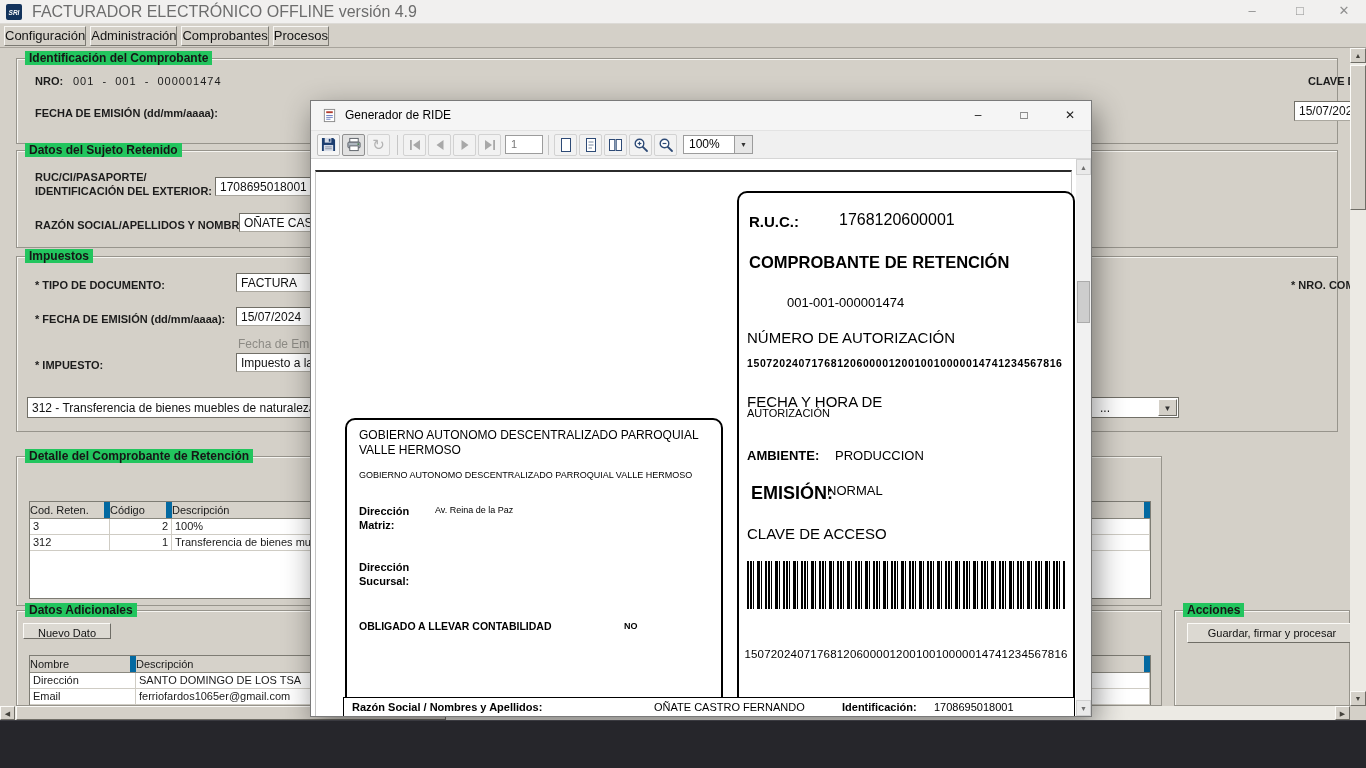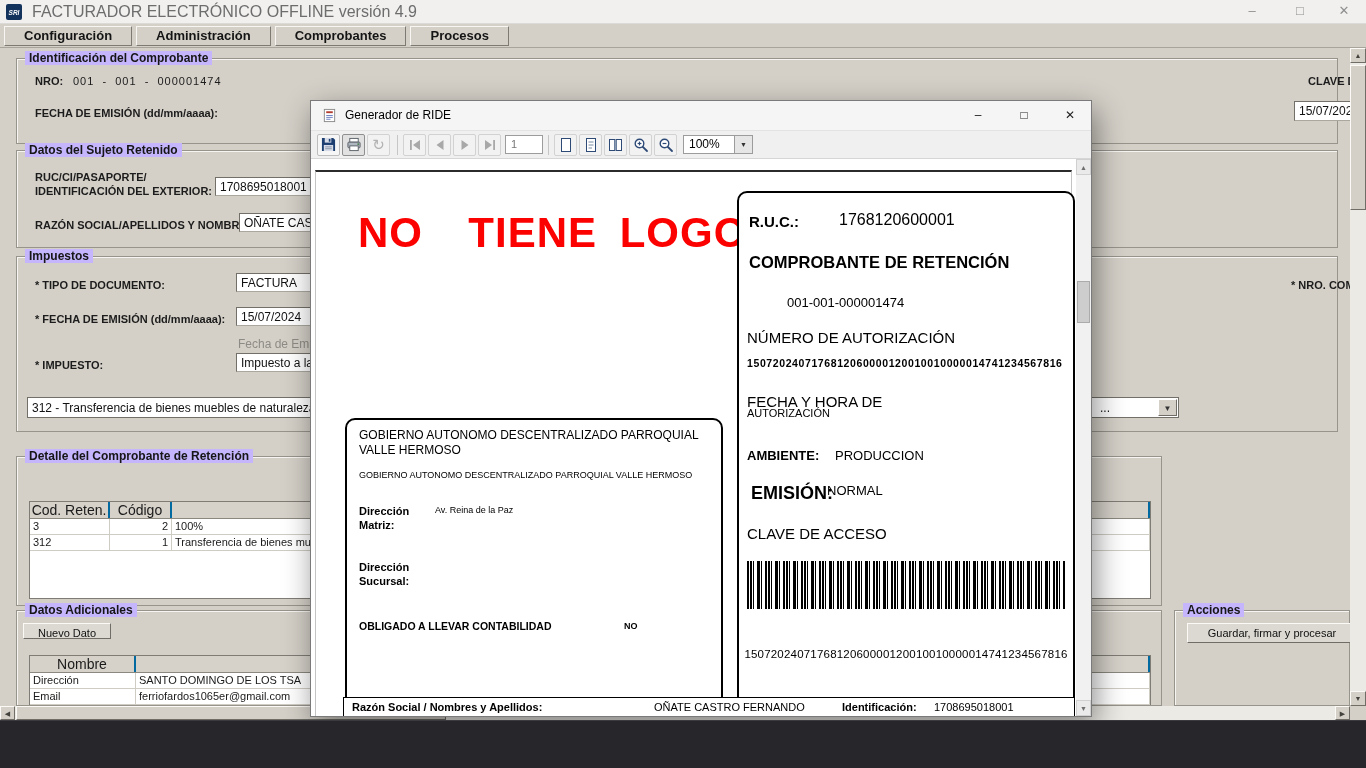--- a/index.html
+++ b/index.html
@@ -6,37 +6,37 @@
   html,body{width:1366px;height:768px;overflow:hidden}
   body{font-family:"Liberation Sans",sans-serif;background:#000}
   #screen{position:relative;width:1366px;height:768px;overflow:hidden;background:#d4d0c8}
 
   
   #titlebar{position:absolute;left:0;top:0;width:1366px;height:24px;background:#f1f0ef;border-bottom:1px solid #dcdad6}
   #titlebar .appbadge{position:absolute;left:6px;top:4px;width:16px;height:16px;background:#13335c;border-radius:2px;color:#fff;font-size:6.5px;font-weight:bold;font-style:italic;display:flex;align-items:center;justify-content:center}
   #titlebar .wtitle{position:absolute;left:32px;top:0;line-height:23px;font-size:16px;color:#6d6d6d;white-space:nowrap}
   .winctl{position:absolute;top:0;width:44px;height:23px;text-align:center;line-height:22px;font-size:13px;color:#8f8f8f;cursor:default}
   #menubar{position:absolute;left:0;top:24px;width:1366px;height:24px;background:#d4d0c8;border-bottom:1px solid #a8a49c;display:flex;align-items:center;padding-left:4px;gap:4px}
-  .menubtn{height:20px;padding:0 19px;background:#d4d0c8;border:1px solid;border-color:#f7f6f3 #7c7a73 #7c7a73 #f7f6f3;font-size:13px;font-weight:bold;color:#141414;line-height:18px;white-space:nowrap}
+  .menubtn{height:20px;padding:0 0;background:#d4d0c8;border:1px solid;border-color:#f7f6f3 #7c7a73 #7c7a73 #f7f6f3;font-size:13px;font-weight:normal;color:#141414;line-height:18px;white-space:nowrap}
 
   #formarea{position:absolute;left:0;top:48px;width:1350px;height:658px;background:#d4d0c8;overflow:hidden}
   .grp{position:absolute;border:1px solid #97948c;box-shadow:inset 1px 1px 0 #f6f5f1}
-  .grp .legend{position:absolute;top:-8px;left:8px;background:#c4b5fd;padding:0 4px;font-size:12px;font-weight:bold;color:#161616;white-space:nowrap}
+  .grp .legend{position:absolute;top:-8px;left:8px;background:#22c55e;padding:0 4px;font-size:12px;font-weight:bold;color:#161616;white-space:nowrap}
   .lbl{position:absolute;font-size:11px;font-weight:bold;color:#1c1c1c;white-space:nowrap}
   .val{position:absolute;font-size:11px;color:#1c1c1c;white-space:pre}
   .tb{position:absolute;background:#fff;border:1px solid;border-color:#716f67 #aaa79f #aaa79f #716f67;font-size:12px;color:#111;padding:2px 4px;overflow:hidden;white-space:nowrap}
   .hint{position:absolute;font-size:12px;color:#8d8b85;white-space:nowrap}
   .fbtn{position:absolute;background:#dcd9d2;border:1px solid;border-color:#fbfaf7 #6f6d66 #6f6d66 #fbfaf7;font-size:11px;color:#111;text-align:center;overflow:hidden;white-space:nowrap;line-height:18px}
   .combo{position:absolute;background:#fff;border:1px solid #716f67;overflow:hidden}
   .combo .cval{position:absolute;left:4px;top:3px;font-size:12px;color:#111;white-space:nowrap}
   .combo .cdots{position:absolute;top:3px;font-size:12px;color:#111}
   .combo .carrow{position:absolute;right:1px;top:1px;bottom:1px;width:19px;background:#d4d0c8;border:1px solid;border-color:#fff #6f6d66 #6f6d66 #fff;font-size:8px;color:#333;text-align:center;line-height:17px}
   .ftable{position:absolute;background:#fff;border:1px solid #7e7c74}
   .hrow{display:flex;height:17px;background:#d6d2ca;border-bottom:1px solid #8a887f}
-  .hcell{font-size:14px;color:#1a1a1a;text-align:center;line-height:16px;border-right:2px solid #0369a1;overflow:hidden;white-space:nowrap}
+  .hcell{font-size:11px;color:#1a1a1a;line-height:16px;border-right:6px solid #0369a1;overflow:hidden;white-space:nowrap}
   .rrow{display:flex;height:16px;border-bottom:1px solid #cfccc4;background:#fff}
   .cell{font-size:11px;color:#1a1a1a;line-height:15px;border-right:1px solid #cfccc4;padding:0 3px;overflow:hidden;white-space:nowrap}
   .cell.r{text-align:right}
 
   .sbtrack-v{position:absolute;background:#eceae4}
   .sbtrack-h{position:absolute;background:#eceae4}
   .sbbtn{position:absolute;background:#d4d0c8;border:1px solid;border-color:#fbfaf7 #6f6d66 #6f6d66 #fbfaf7;color:#44423c;font-size:7px;text-align:center;line-height:13px}
   .sbthumb{position:absolute;background:#d4d0c8;border:1px solid;border-color:#fbfaf7 #6f6d66 #6f6d66 #fbfaf7}
 
   
@@ -282,21 +282,20 @@
             <line x1="4.6" y1="6.5" x2="8.4" y2="6.5" stroke="#2d4a76" stroke-width="1.2"></line>
           </svg>
       </span>
       <span class="zoombox">100%</span>
       <span class="zoomarrow">▼</span>
     </div>
 
     <div id="preview">
       <div id="pageframe"></div>
 
-      <div id="nologo">NO  TIENE LOGO</div>
 
       <div class="docbox" style="left:426px;top:32px;width:338px;height:541px">
         <span class="d-b" style="left:10px;top:20px;font-size:15px">R.U.C.:</span>
         <span class="d-n" style="left:100px;top:18px;font-size:16px">1768120600001</span>
         <span class="d-b" style="left:10px;top:60px;font-size:16.5px">COMPROBANTE DE RETENCIÓN</span>
         <span class="d-n" style="left:48px;top:102px;font-size:13px">001-001-000001474</span>
         <span class="d-n" style="left:8px;top:136px;font-size:15px">NÚMERO DE AUTORIZACIÓN</span>
         <span class="d-b" style="left:8px;top:164px;font-size:10.5px;letter-spacing:.6px">1507202407176812060000120010010000014741234567816</span>
         <span class="d-n" style="left:8px;top:200px;font-size:15px">FECHA Y HORA DE</span>
         <span class="d-n" style="left:8px;top:214px;font-size:11px">AUTORIZACIÓN</span>

